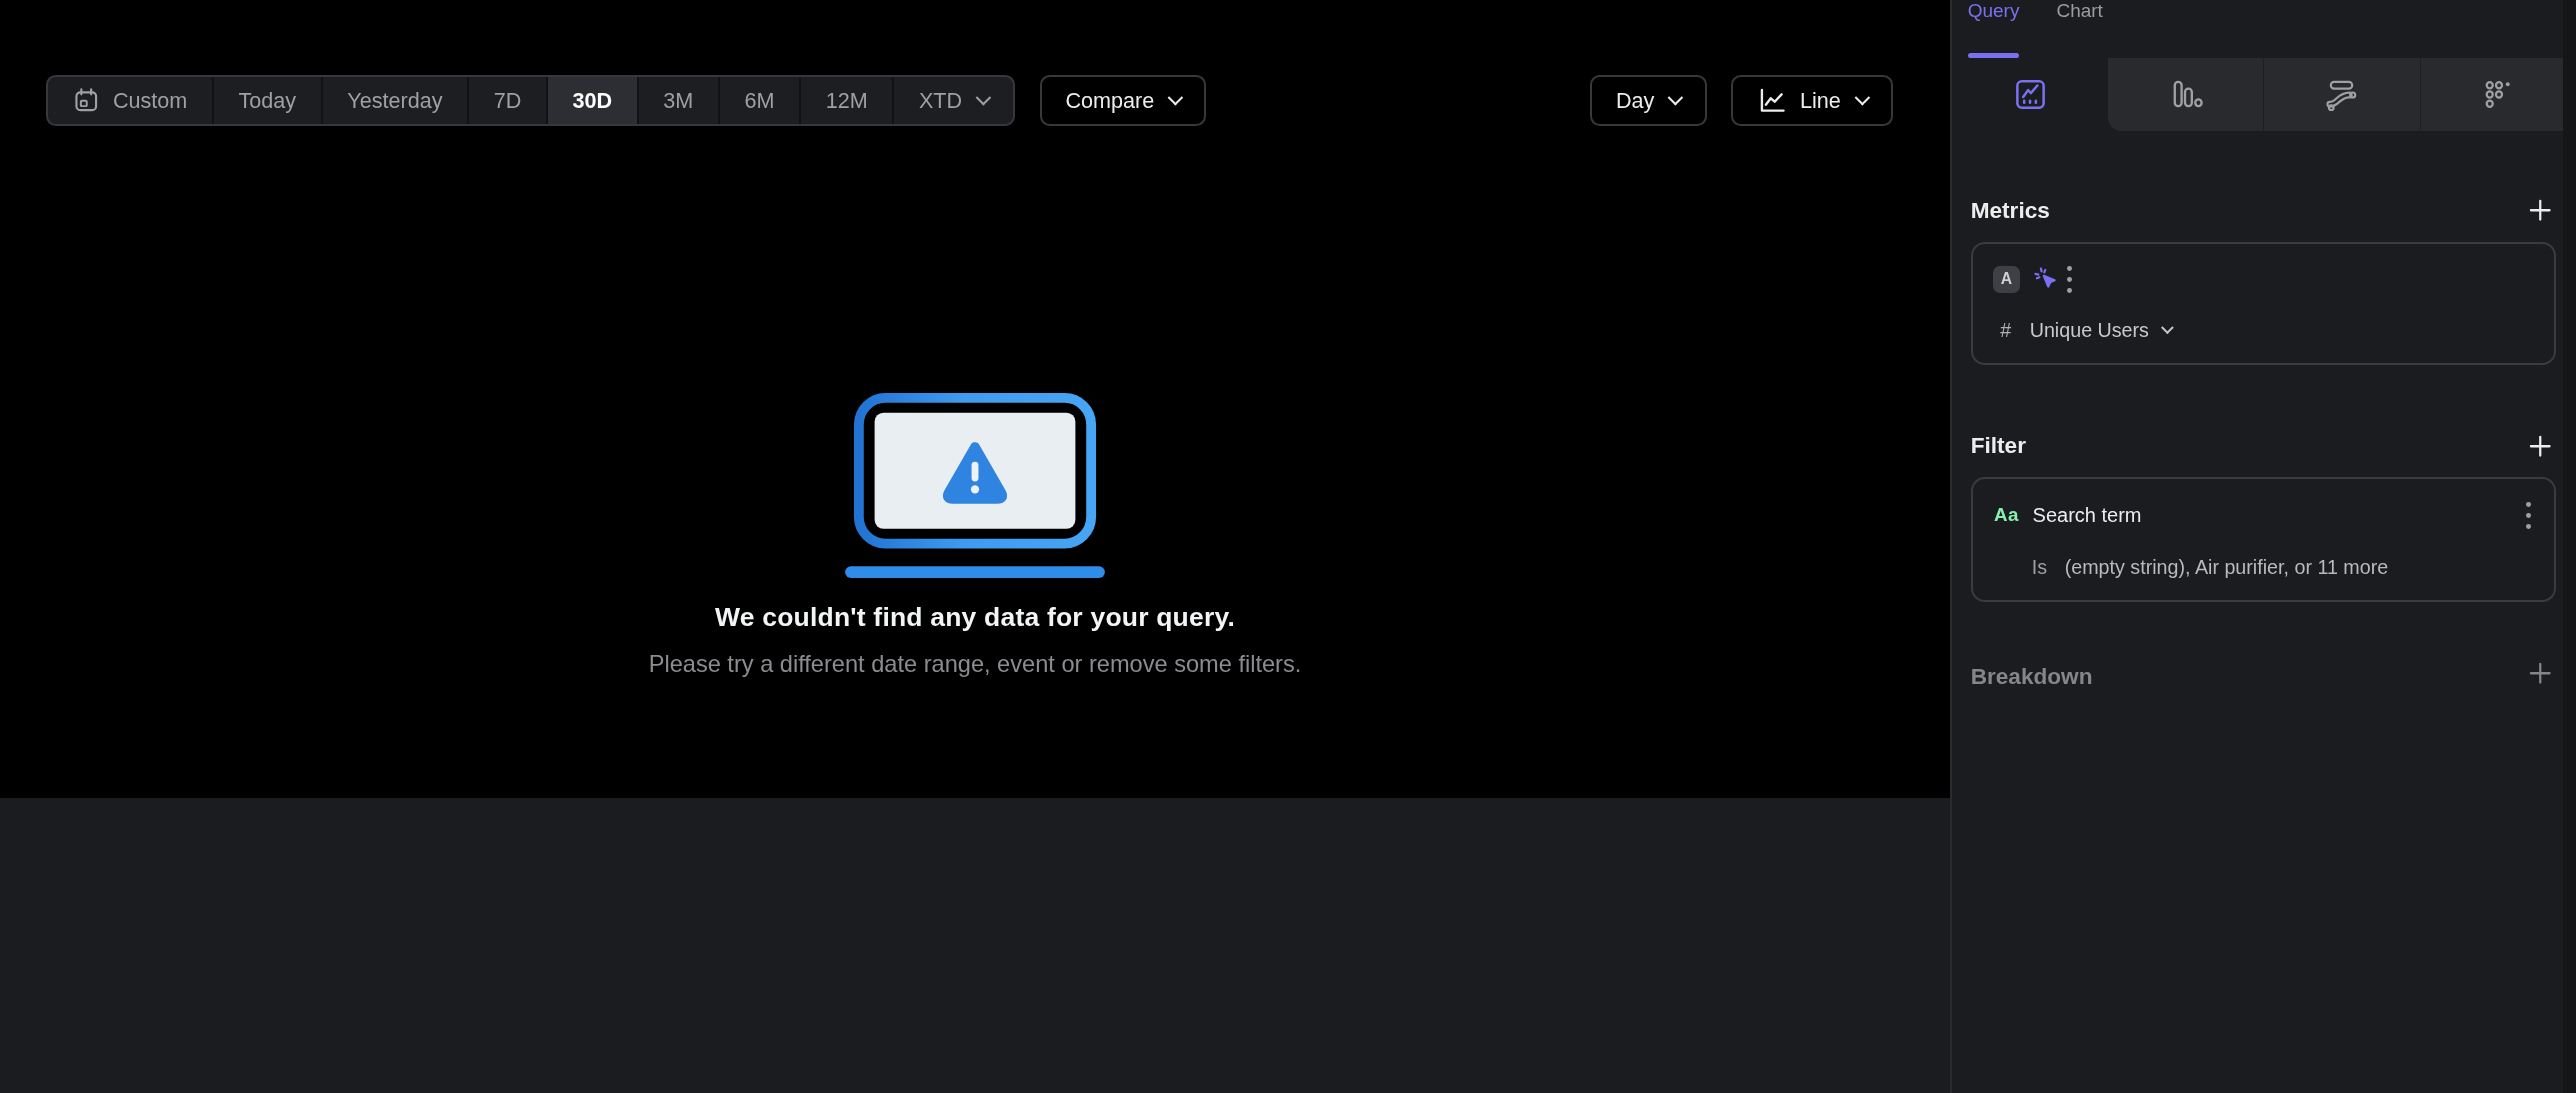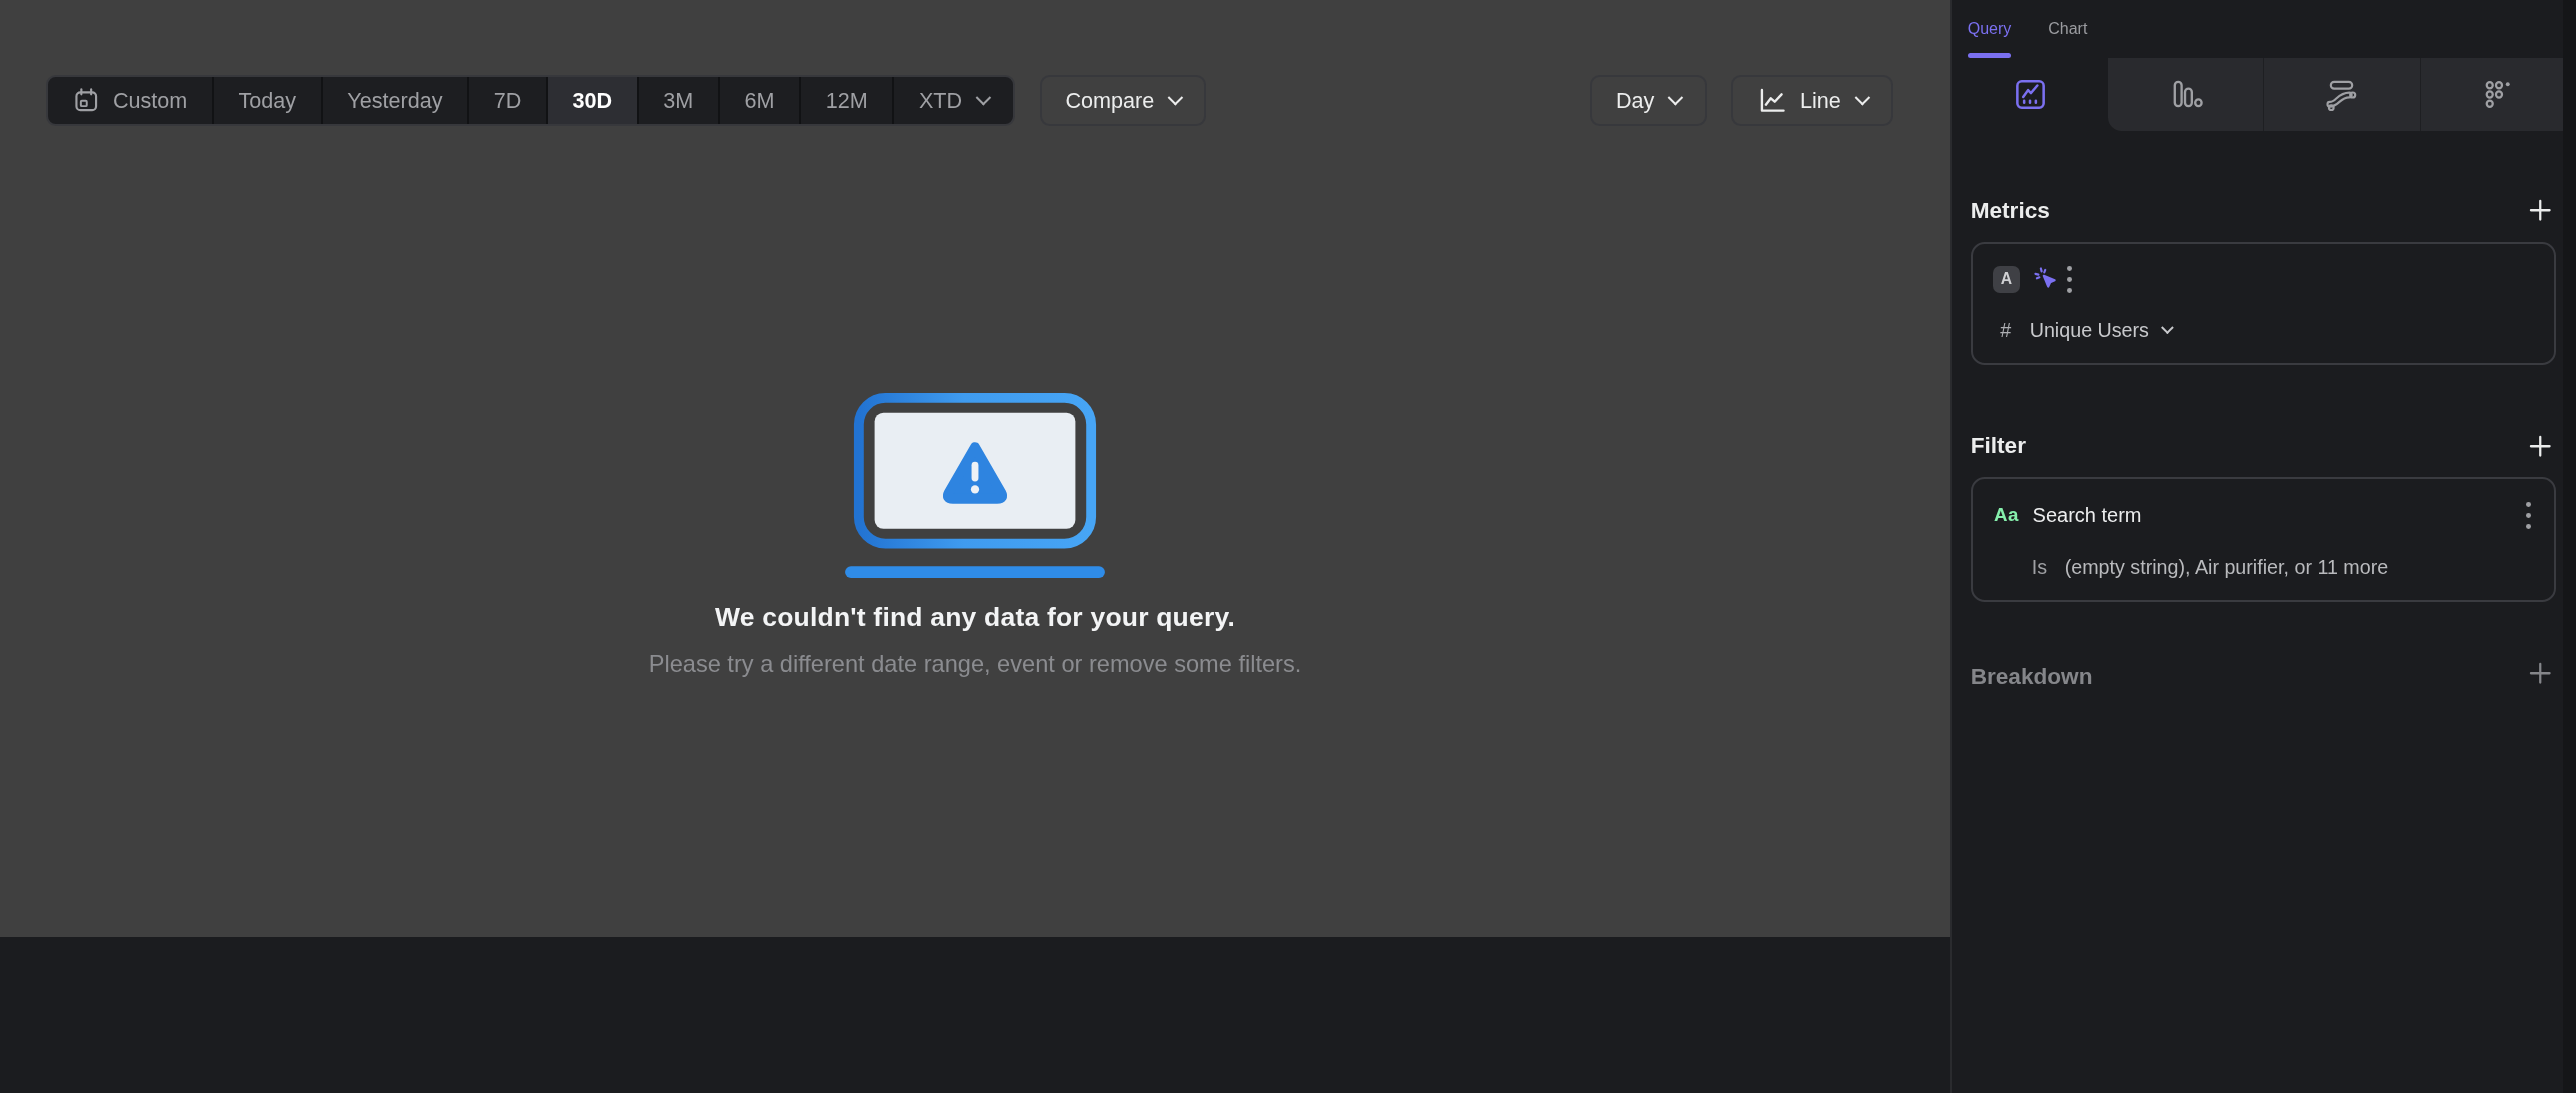--- a/index.html
+++ b/index.html
@@ -5,21 +5,21 @@
   * { margin:0; padding:0; box-sizing:border-box; }
   html,body { width:2576px; height:1093px; overflow:hidden; }
   body {
     background:#1b1c1f;
     font-family:"Liberation Sans", sans-serif;
     color:#e8e9ea;
     position:relative;
   }
 
   
-  .main { position:absolute; left:0; top:0; width:1950px; height:937px; background:#404040; }
+  .main { position:absolute; left:0; top:0; width:1950px; height:798px; background:#000000; }
 
   .toolbar { position:absolute; top:75px; left:46px; right:57px; display:flex; justify-content:space-between; align-items:center; }
   .tb-left, .tb-right { display:flex; align-items:center; gap:24.6px; }
 
   .seg-group {
     display:flex; align-items:stretch; height:51px;
     border:2px solid #37383c; border-radius:9.8px; overflow:hidden; background:#1d1e21;
   }
   .seg {
     display:flex; align-items:center; gap:13.8px; padding:0 24.6px;
@@ -40,21 +40,21 @@
   .empty { position:absolute; top:391px; left:0; width:1950px; display:flex; flex-direction:column; align-items:center; }
   .empty-title { margin-top:23.6px; font-size:26.5px; font-weight:700; color:#f3f4f5; letter-spacing:0.2px; }
   .empty-sub { margin-top:18.7px; font-size:23.6px; color:#8b8c90; }
 
   
   .side-divider { position:absolute; left:1950px; top:0; width:2px; height:1093px; background:#2a2b2e; }
   .sidebar { position:absolute; left:1952px; top:0; width:624px; height:1093px; background:#1b1c1f; }
   .scroll-gutter { position:absolute; right:0; top:0; width:12.8px; height:1093px; background:#151618; }
 
   .side-tabs { display:flex; align-items:center; gap:37px; height:58px; padding-left:15.7px; position:relative; }
-  .side-tab { font-size:16px; cursor:pointer; position:relative; height:100%; display:flex; align-items:center; }
+  .side-tab { font-size:19px; cursor:pointer; position:relative; height:100%; display:flex; }
   .side-tab.active { color:#7b70f0; font-weight:500; }
   .side-tab.inactive { color:#9b9ca0; }
   .side-tab.active::after { content:""; position:absolute; left:0; right:0; bottom:0; height:4.9px; background:#7b70f0; border-radius:2.9px; }
 
   .qtype-strip { display:flex; height:73px; }
   .qtype-cell { flex:1; display:flex; align-items:center; justify-content:center; cursor:pointer; }
   .qtype-rest { flex:3; display:flex; background:#292a2e; border-radius:0 0 0 13.8px; }
   .qtype-rest .qtype-cell { border-left:1px solid #1e1f22; }
   .qtype-rest .qtype-cell:first-child { border-left:none; }
 

